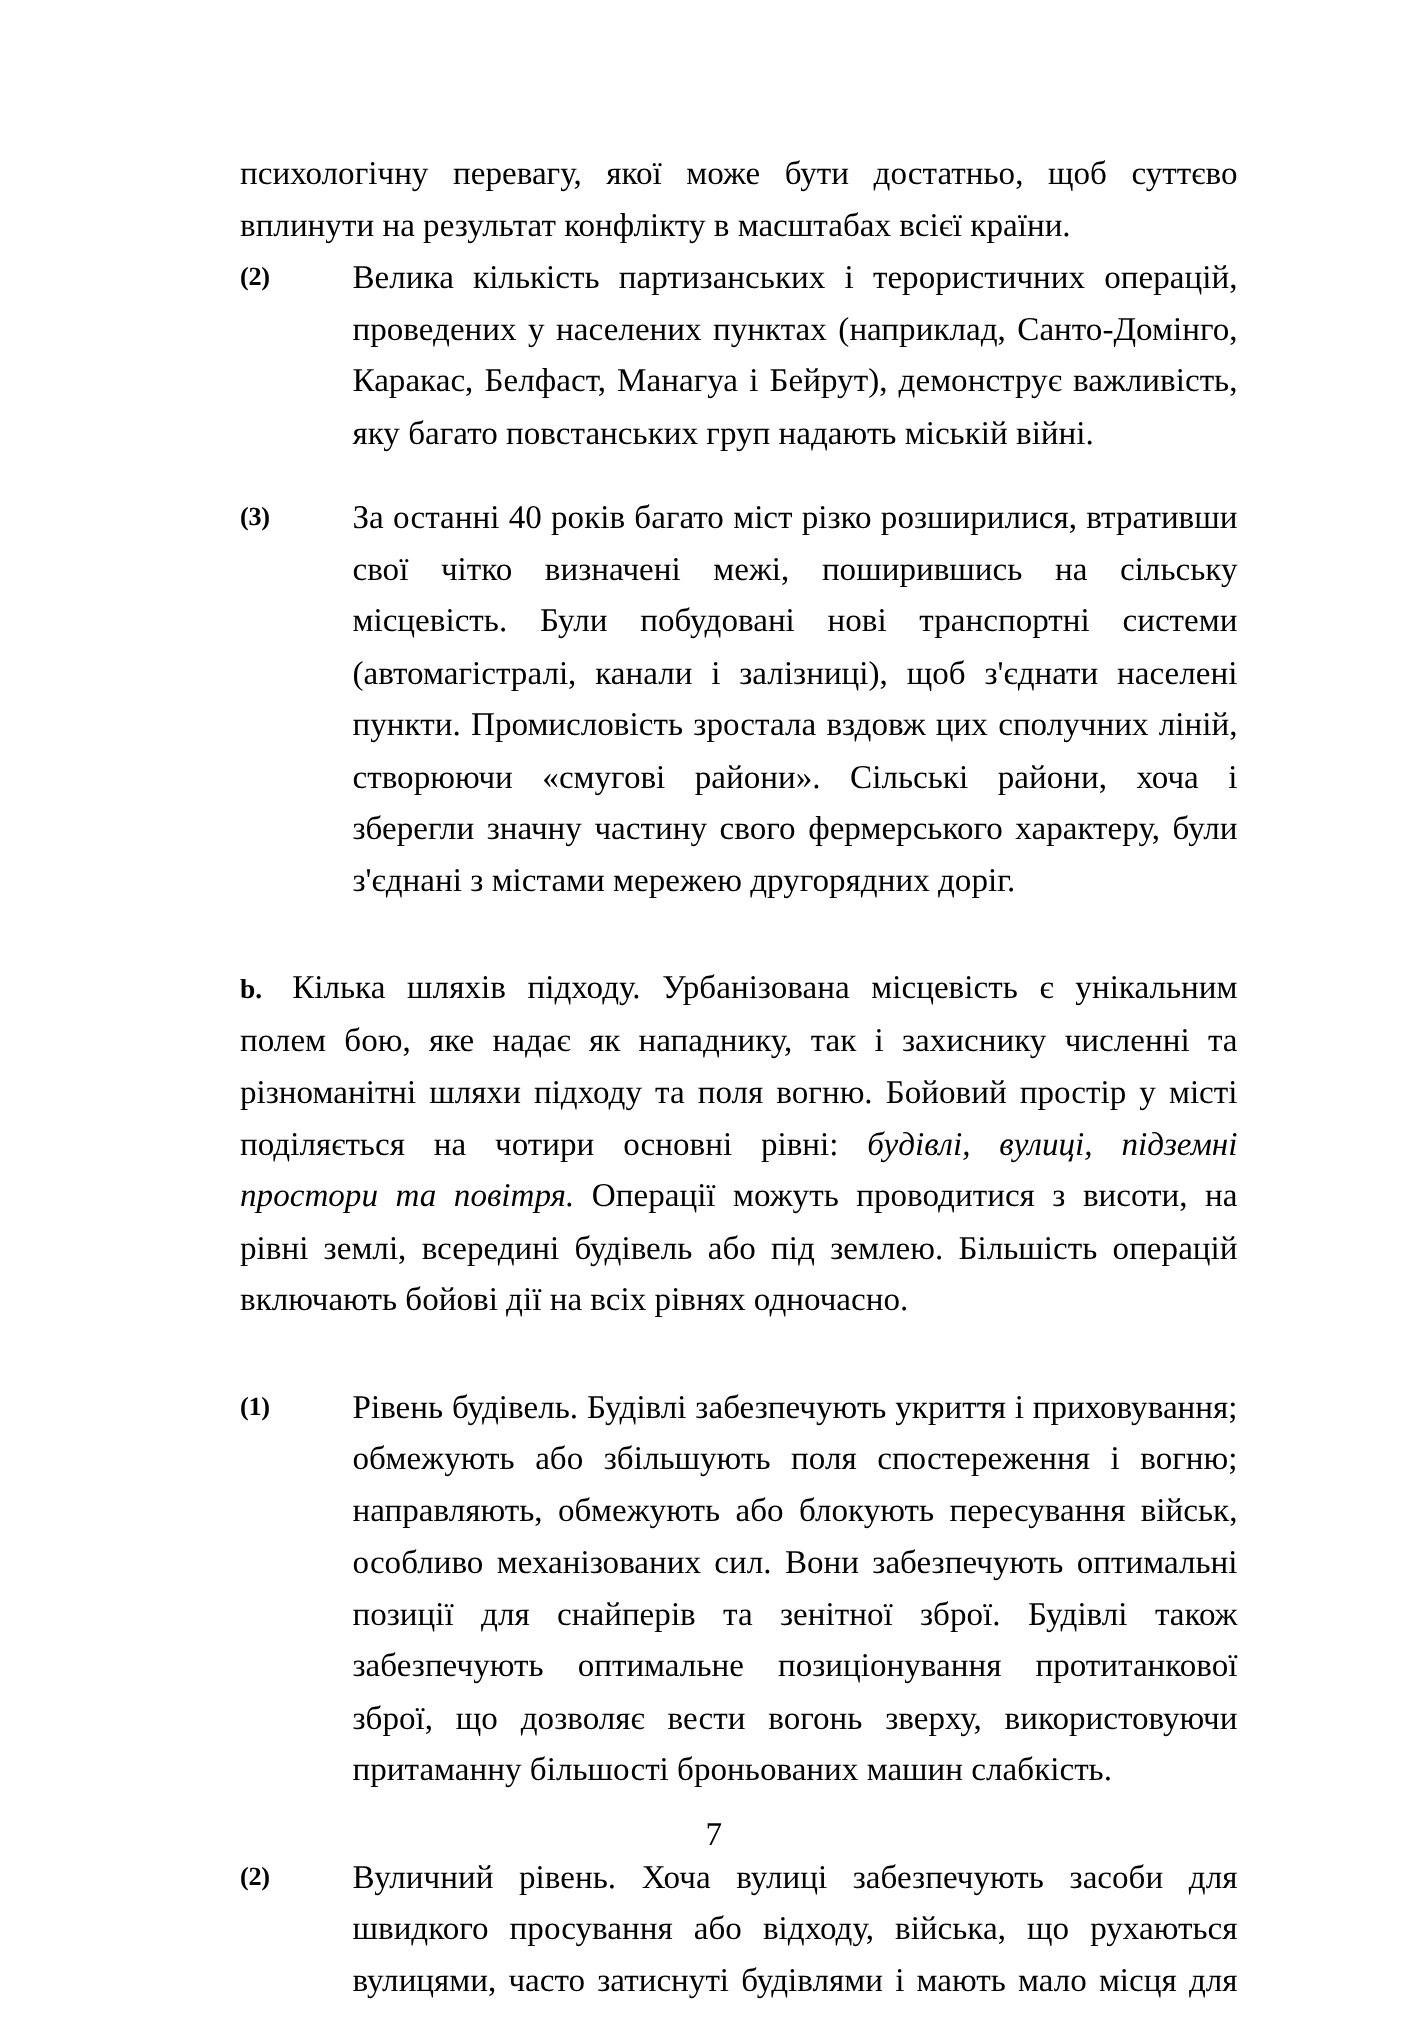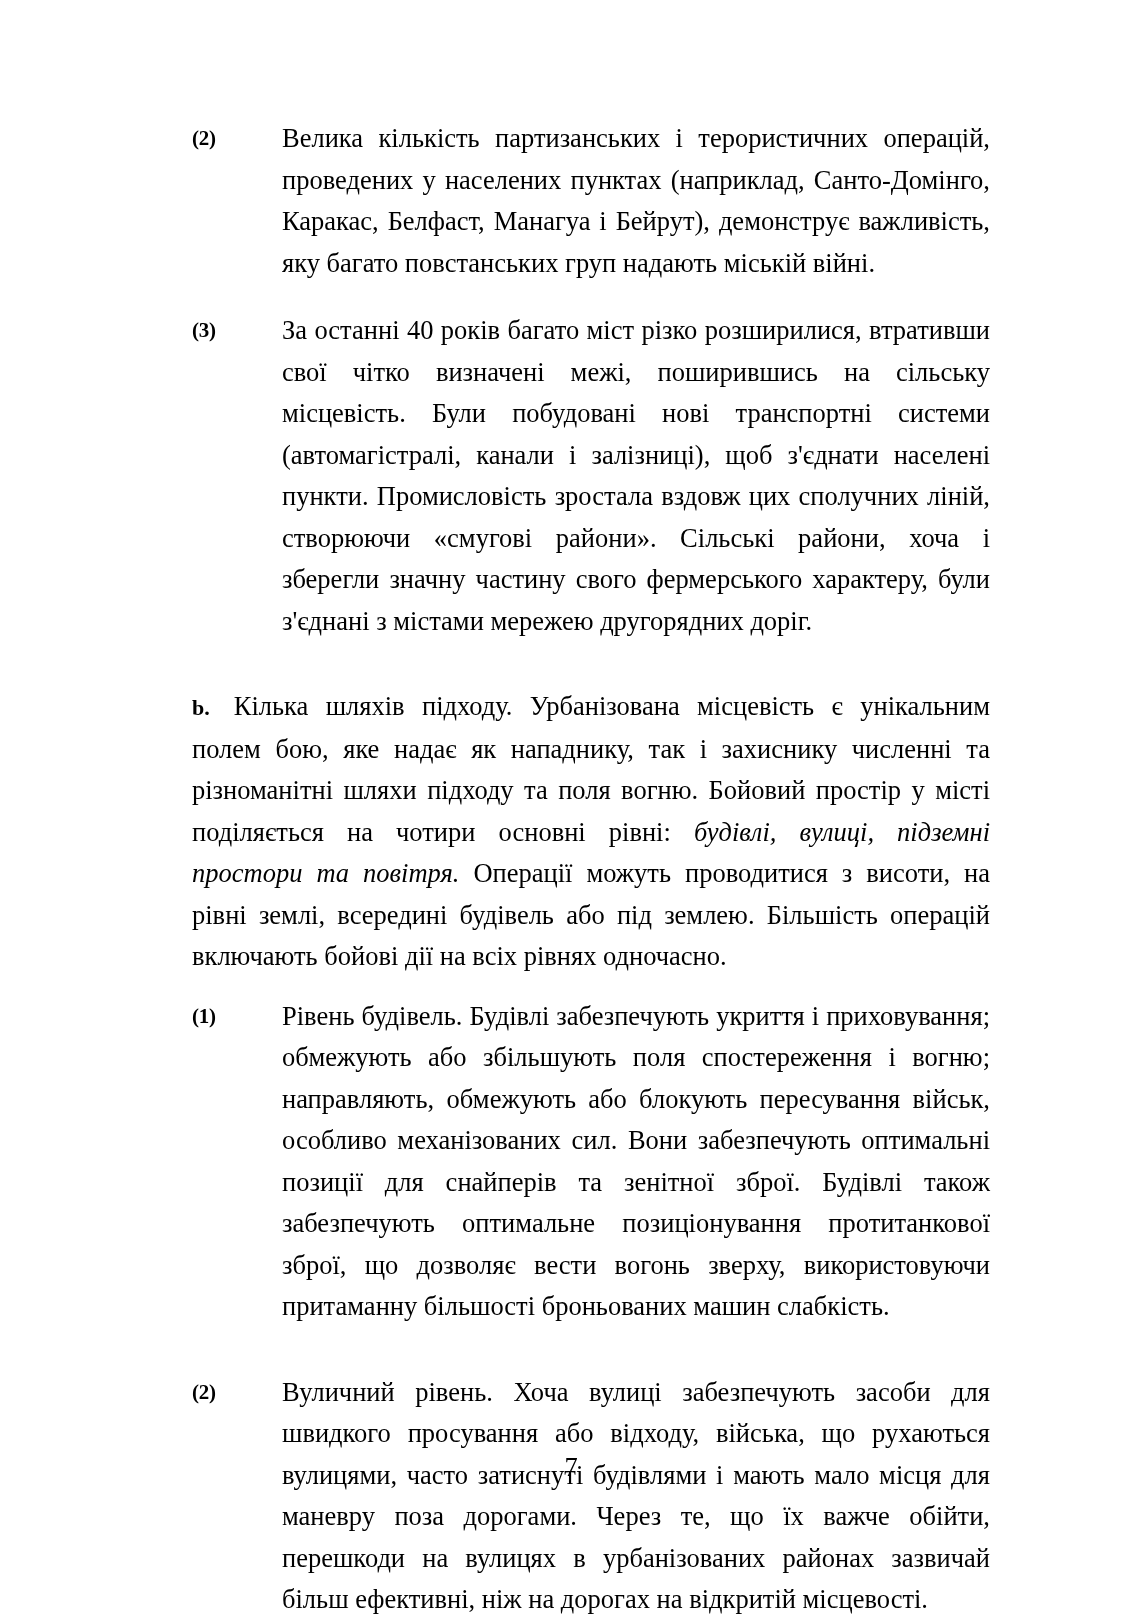--- a/index.html
+++ b/index.html
@@ -54,20 +54,21 @@
   }
   .listitem .marker.wide {
     font-size: 21px;
   }
   .listitem .body {
     display: block;
     margin-left: 48px;
   }
   
   .lettered {
+    margin-bottom: 26px;
   }
   .lettered .alpha {
     font-weight: bold;
     font-size: 22px;
   }
   .lettered .firstline-pad {
     display: inline-block;
     width: 24px;
   }
   .it {
@@ -84,20 +85,21 @@
     font-size: 26.5px;
     font-family: "Liberation Serif", "DejaVu Serif", serif;
   }
 </style>
 </head>
 <body>
 
 <div class="page">
   <div class="content">
 
+    <p class="para para-cont">психологічну перевагу, якої може бути достатньо, щоб суттєво вплинути на результат конфлікту в масштабах всієї країни.</p>
 
     <div class="listitem">
       <span class="marker">(2)</span>
       <p class="para body">Велика кількість партизанських і терористичних операцій, проведених у населених пунктах (наприклад, Санто-Домінго, Каракас, Белфаст, Манагуа і Бейрут), демонструє важливість, яку багато повстанських груп надають міській війні.</p>
     </div>
 
     <div class="listitem">
       <span class="marker">(3)</span>
       <p class="para body">За останні 40 років багато міст різко розширилися, втративши свої чітко визначені межі, поширившись на сільську місцевість. Були побудовані нові транспортні системи (автомагістралі, канали і залізниці), щоб з'єднати населені пункти. Промисловість зростала вздовж цих сполучних ліній, створюючи «смугові райони». Сільські райони, хоча і зберегли значну частину свого фермерського характеру, були з'єднані з містами мережею другорядних доріг.</p>
     </div>

